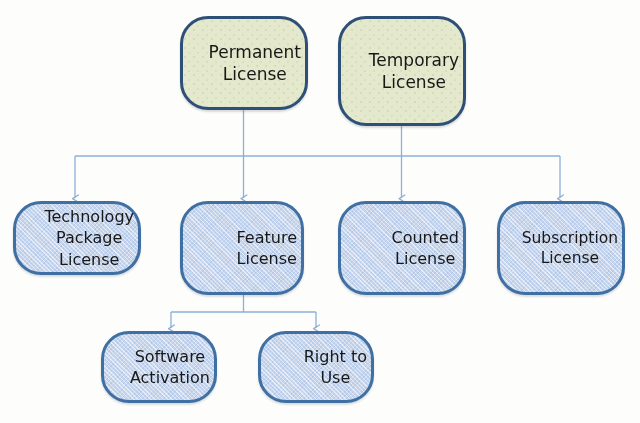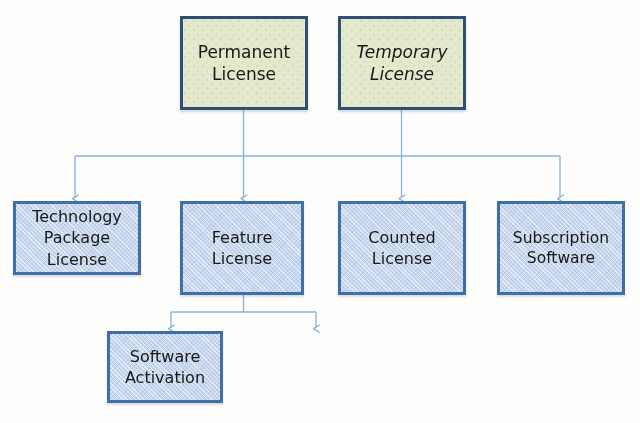--- a/index.html
+++ b/index.html
@@ -21,25 +21,26 @@
     top: 0;
     width: 640px;
     height: 423px;
     pointer-events: none;
   }
   .node {
     position: absolute;
     box-sizing: border-box;
     display: flex;
     align-items: center;
-    justify-content: center;
+    justify-content: flex-end;
     text-align: center;
     line-height: 1.32;
     color: #181818;
     z-index: 3;
+    border-radius: 28px;
   }
   .node .label {
     display: block;
     white-space: pre-line;
     padding: 0 4px;
   }
   
   .node.root {
     background-color: #e4e9cd;
     background-image:
@@ -93,21 +94,21 @@
 
       <path d="M316,312 L316,328" marker-end="url(#arrowhead)"></path>
     </g>
   </svg>
 
   <div class="node root" style="left:180px; top:16px; width:128px; height:94px;">
     <span class="label">Permanent
 License</span>
   </div>
 
-  <div class="node root" style="left:338px; top:16px; width:128px; height:94px;font-style:italic;">
+  <div class="node root" style="left:338px; top:16px; width:128px; height:110px;">
     <span class="label">Temporary
 License</span>
   </div>
 
   <div class="node blue" style="left:13px; top:201px; width:128px; height:74px;">
     <span class="label">Technology
 Package
 License</span>
   </div>
 
@@ -116,22 +117,26 @@
 License</span>
   </div>
 
   <div class="node blue" style="left:338px; top:201px; width:128px; height:94px;">
     <span class="label">Counted
 License</span>
   </div>
 
   <div class="node blue small" style="left:497px; top:201px; width:128px; height:94px;">
     <span class="label">Subscription
-Software</span>
+License</span>
   </div>
 
-  <div class="node blue" style="left:107px; top:331px; width:116px; height:72px;">
+  <div class="node blue" style="left:101px; top:331px; width:116px; height:72px;">
     <span class="label">Software
 Activation</span>
   </div>
 
+  <div class="node blue" style="left:258px; top:331px; width:116px; height:72px;">
+    <span class="label">Right to
+Use</span>
+  </div>
 
 </div>
 
 </body></html>

